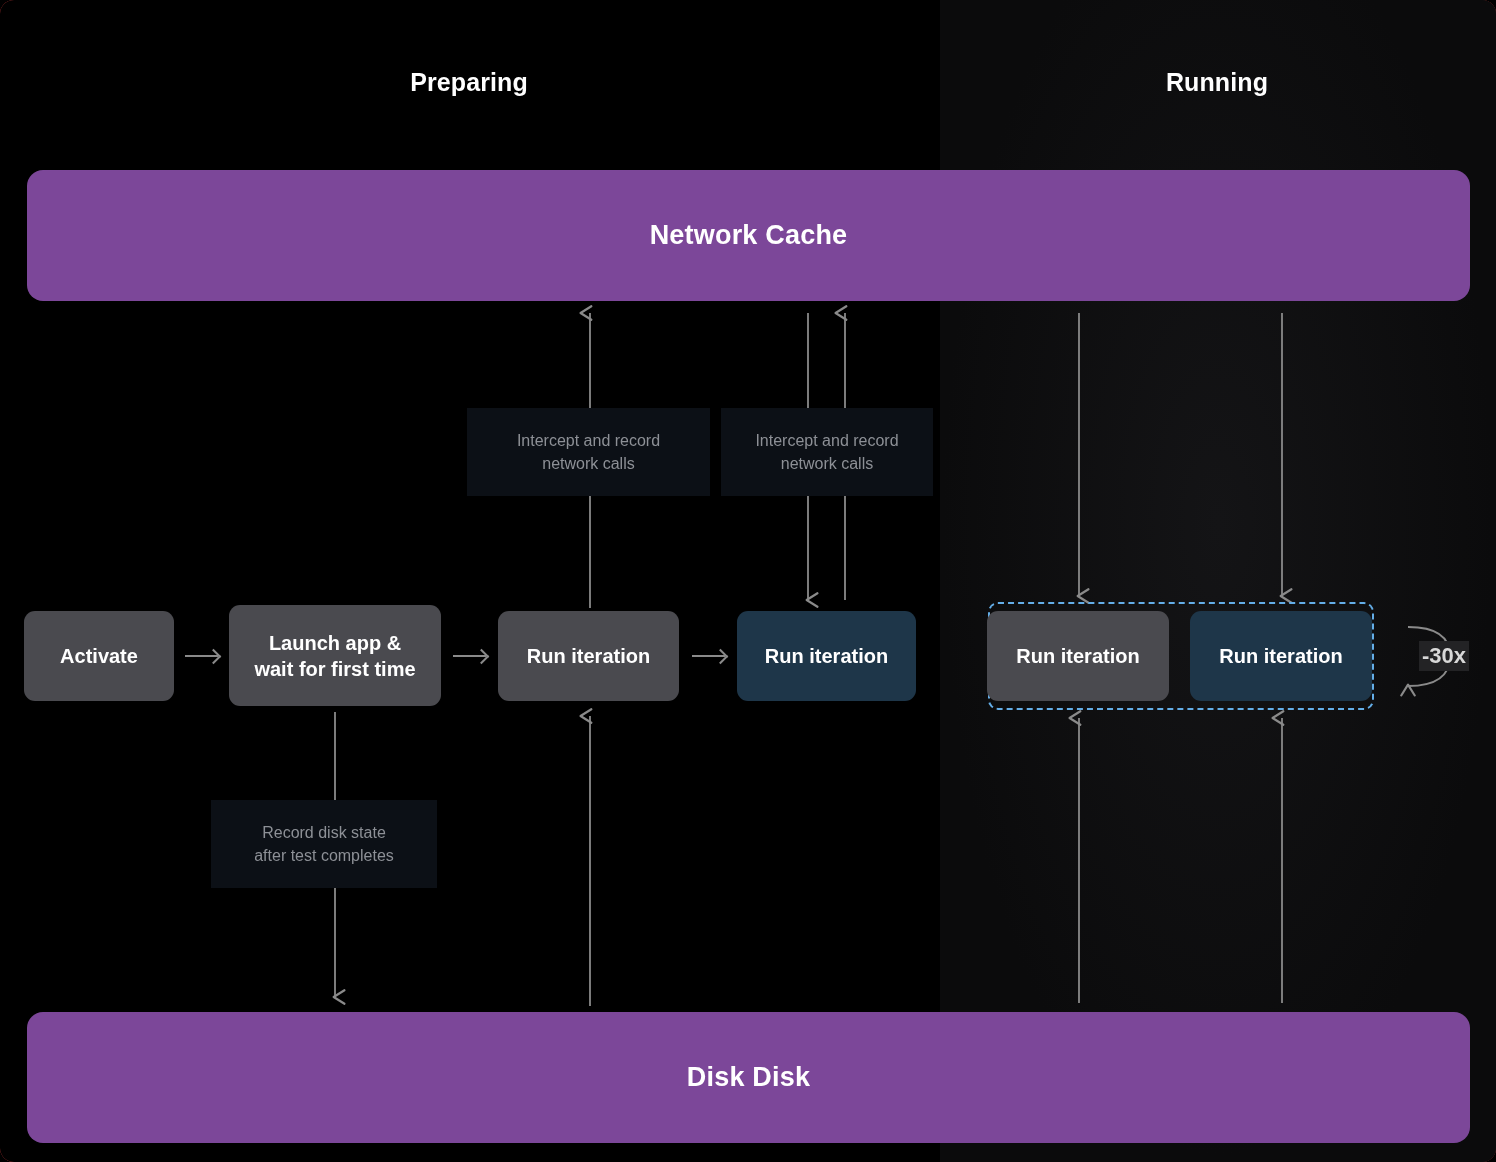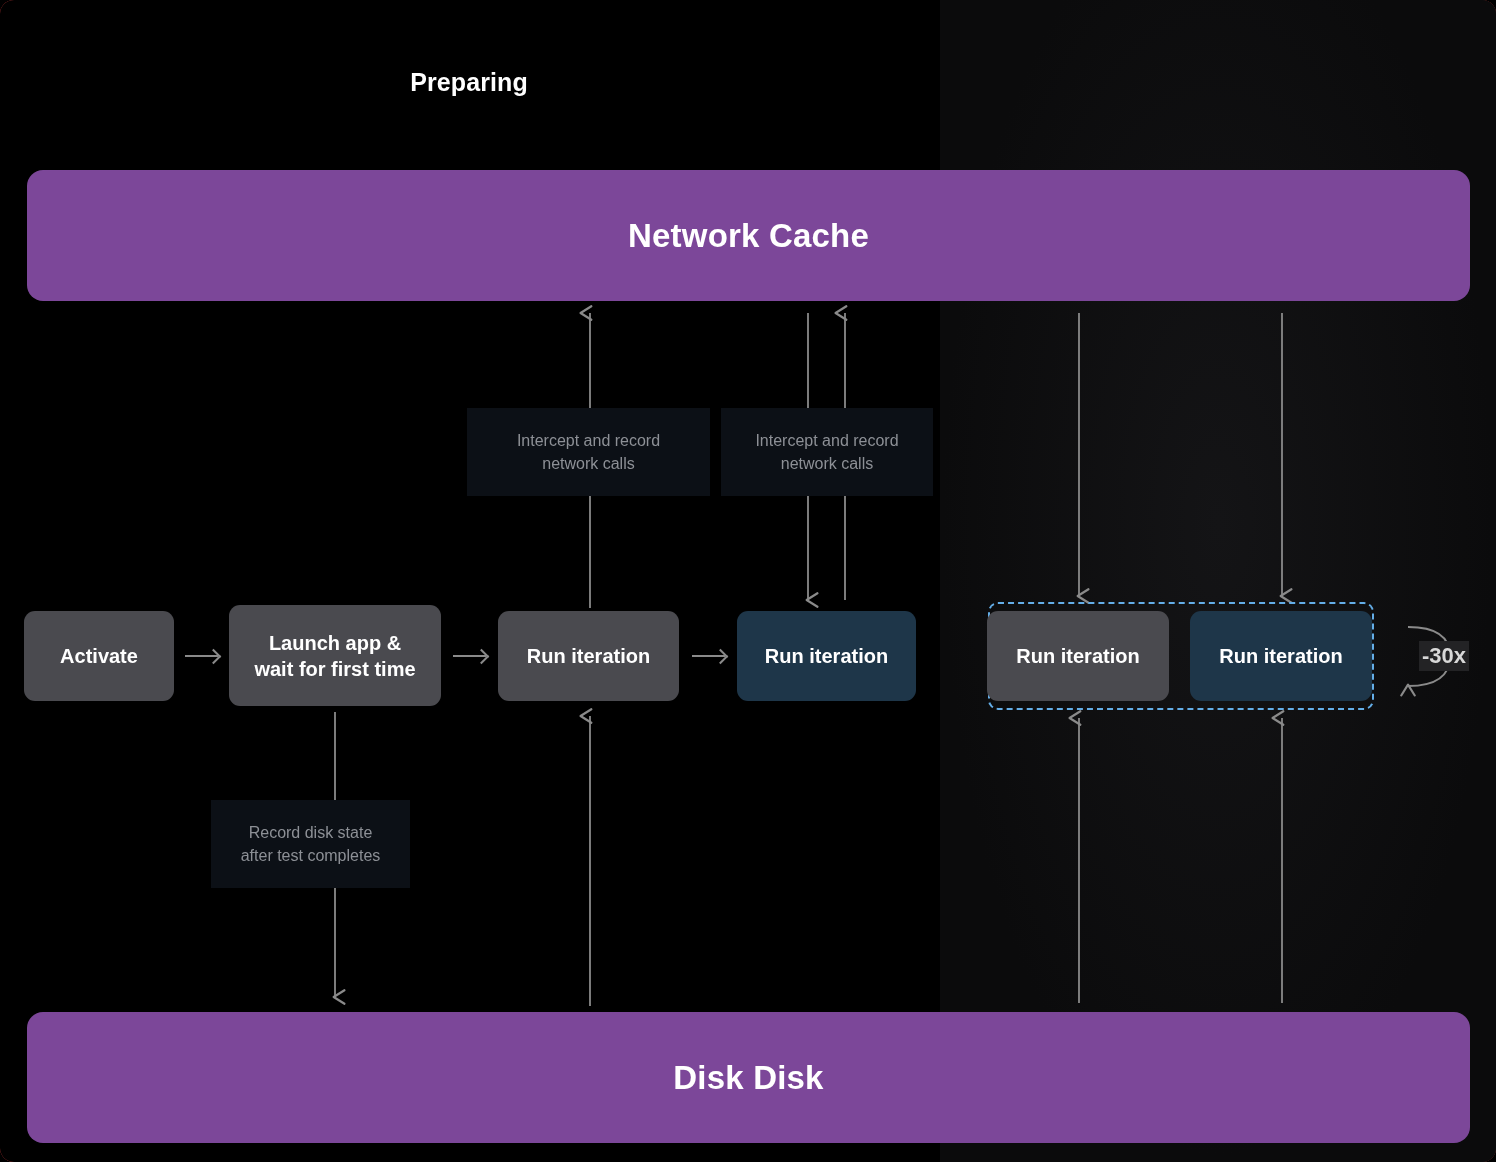--- a/index.html
+++ b/index.html
@@ -30,21 +30,21 @@
   }
   #header-preparing { left:269px; width:400px; }
   #header-running   { left:1017px; width:400px; }
 
   
   .cache-bar {
     position:absolute; left:27px; width:1443px;
     background:#7c4799;
     border-radius:16px;
     display:flex; align-items:center; justify-content:center;
-    color:#ffffff; font-size:33px; font-weight:600; letter-spacing:.2px;
+    color:#ffffff; font-size:27px; font-weight:600; letter-spacing:.2px;
   }
   #network-cache { top:170px; height:131px; }
   #disk-cache    { top:1012px; height:131px; }
 
   
   #connectors { position:absolute; inset:0; }
 
   
   .node {
     position:absolute;
@@ -88,21 +88,21 @@
     position:absolute;
     background:#0c1016;
     color:#8d9096;
     font-size:16px; line-height:1.45;
     display:flex; align-items:center; justify-content:center;
     text-align:center;
     padding:0 12px;
   }
   #ann-intercept-1 { left:467px; top:408px; width:243px; height:88px; }
   #ann-intercept-2 { left:721px; top:408px; width:212px; height:88px; }
-  #ann-record-disk { left:211px; top:800px; width:199px; height:88px; }
+  #ann-record-disk { left:211px; top:800px; width:226px; height:88px; }
 
   
   .h-arrow { position:absolute; height:2px; background:#8a8a8a; }
   .h-arrow::after {
     content:""; position:absolute; right:-1px; top:-4px;
     width:9px; height:9px;
     border-top:2px solid #8a8a8a; border-right:2px solid #8a8a8a;
     transform:rotate(45deg); transform-origin:center;
   }
   #flow-arrow-1 { left:185px; top:655px; width:33px; }
@@ -111,20 +111,21 @@
 </style>
 </head>
 <body>
 
 <div id="stage">
 
   <div class="col-bg" id="col-preparing"></div>
   <div class="col-bg" id="col-running"></div>
 
   <div class="col-header" id="header-preparing">Preparing</div>
+  <div class="col-header" id="header-running">Running</div>
 
   <div class="cache-bar" id="network-cache">Network Cache</div>
   <div class="cache-bar" id="disk-cache">Disk Disk</div>
 
   <svg id="connectors" width="1496" height="1162">
     <defs>
       <marker id="arrow-up" viewBox="0 0 12 12" refX="6" refY="9" markerWidth="9" markerHeight="9" orient="auto-start-reverse">
         <path d="M1 10 L6 2 L11 10" fill="none" stroke="#8a8a8a" stroke-width="1.6" stroke-linecap="round" stroke-linejoin="round"></path>
       </marker>
       <marker id="arrow-down" viewBox="0 0 12 12" refX="6" refY="9" markerWidth="9" markerHeight="9" orient="auto">

